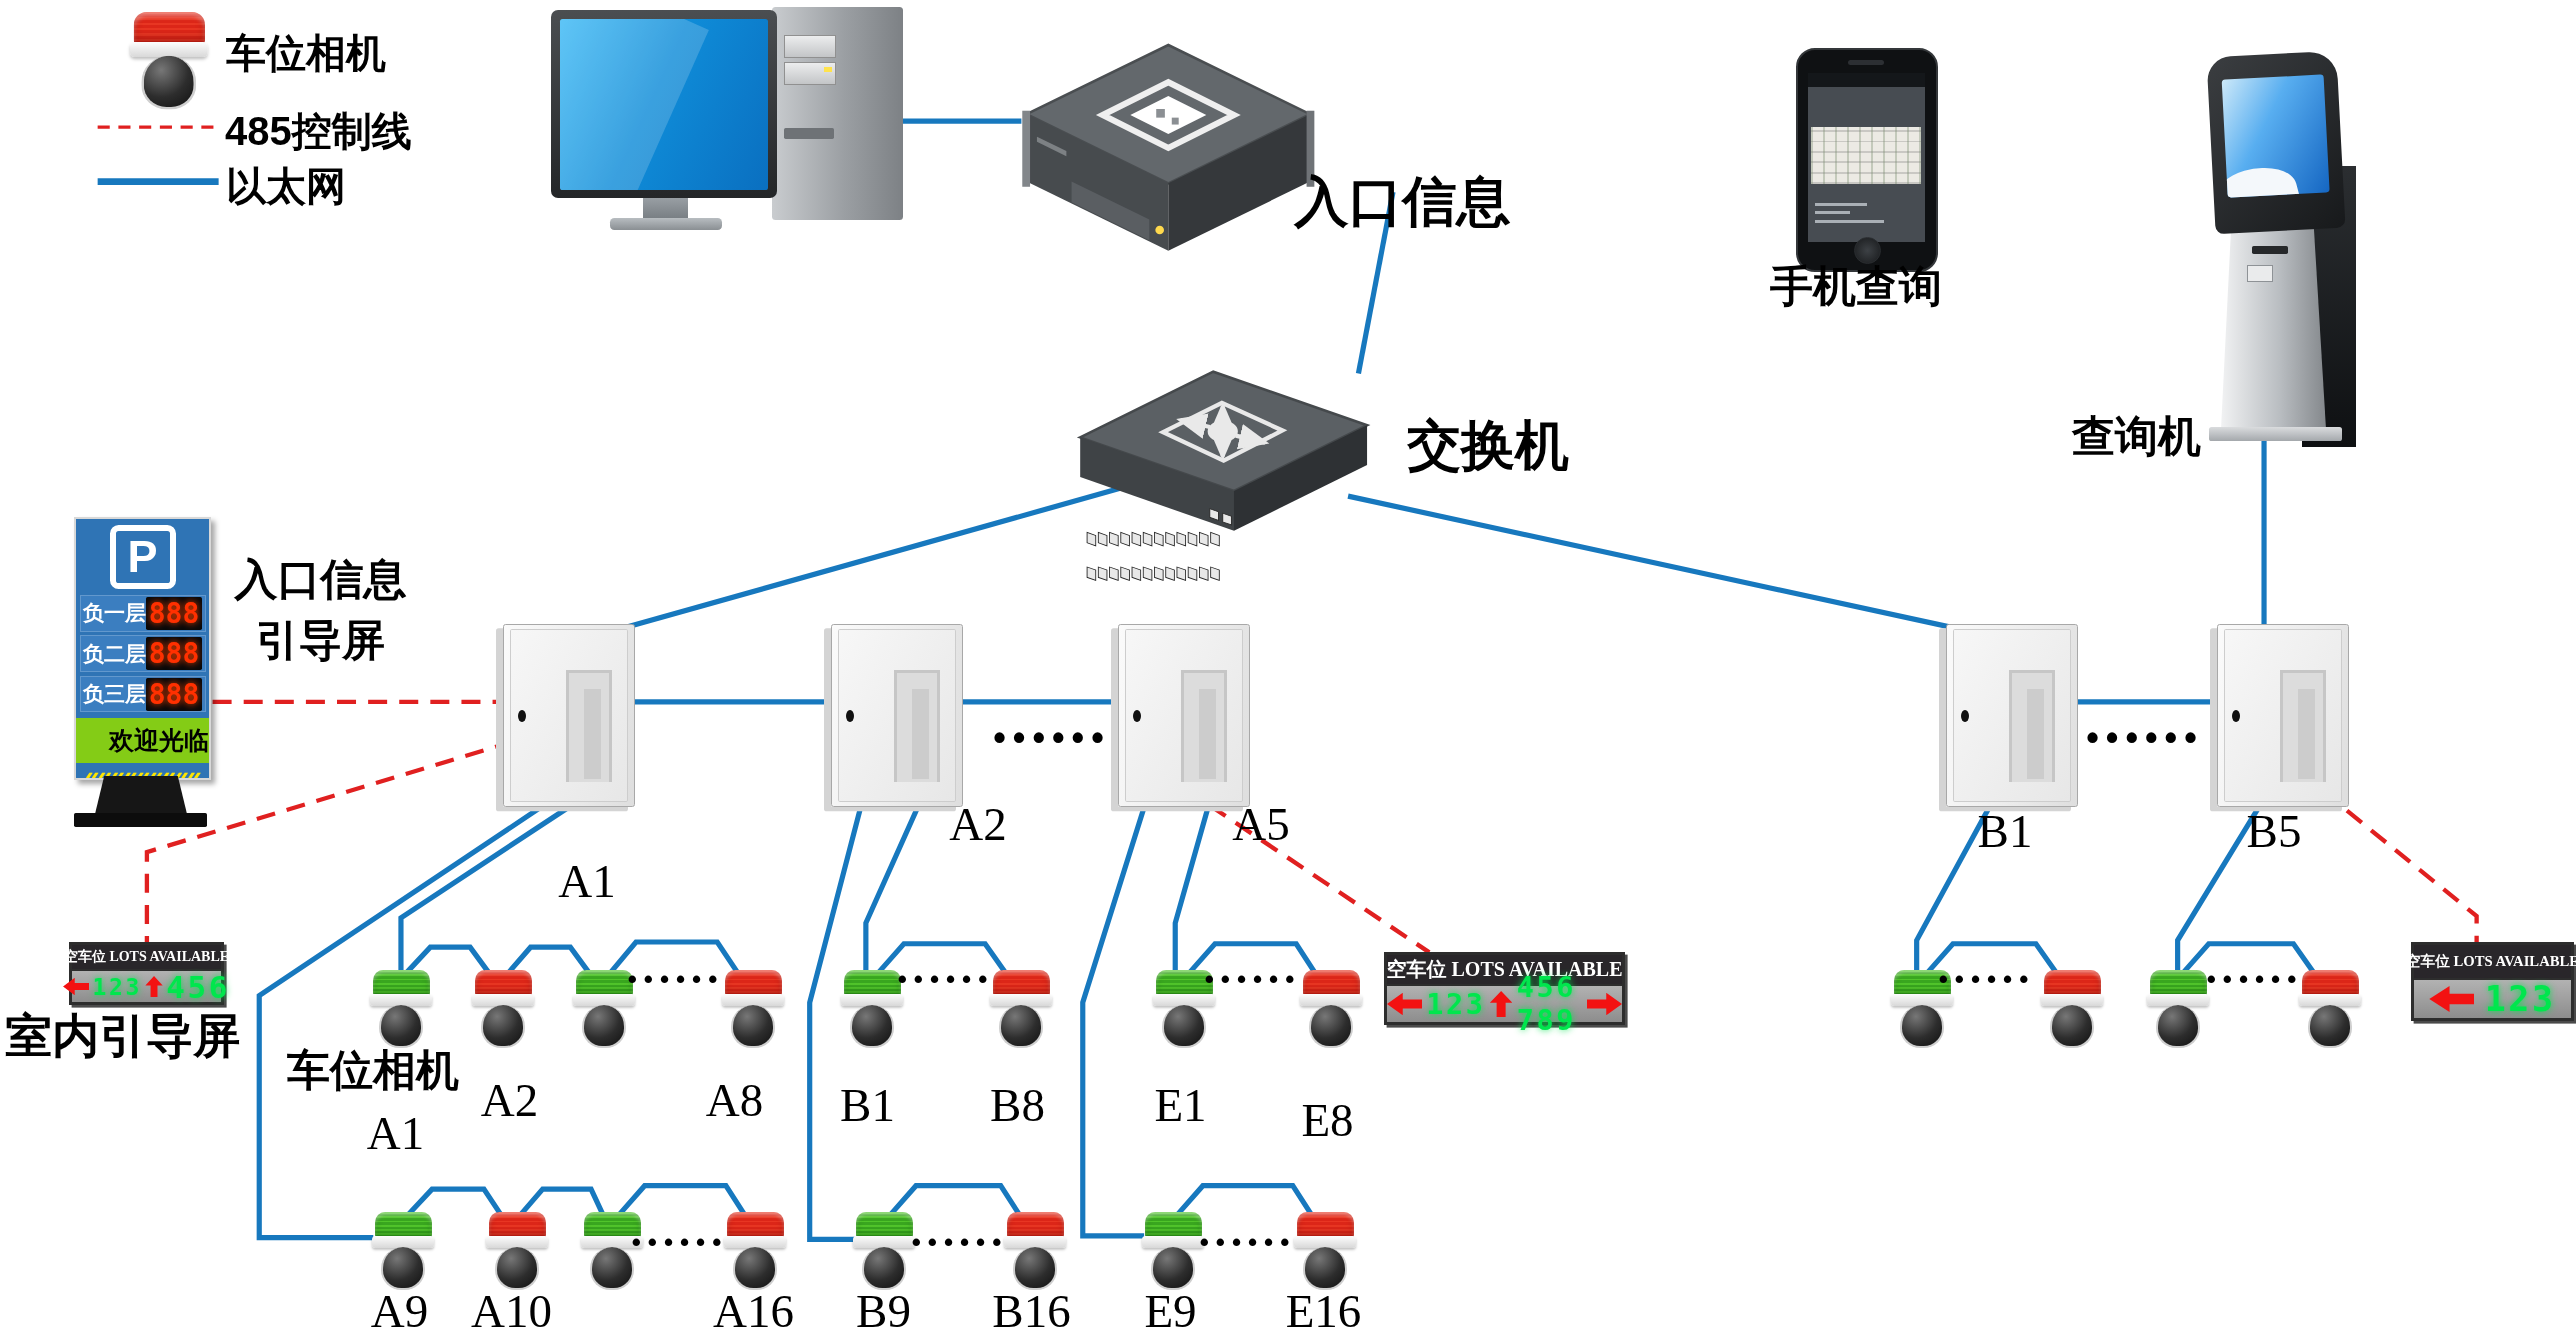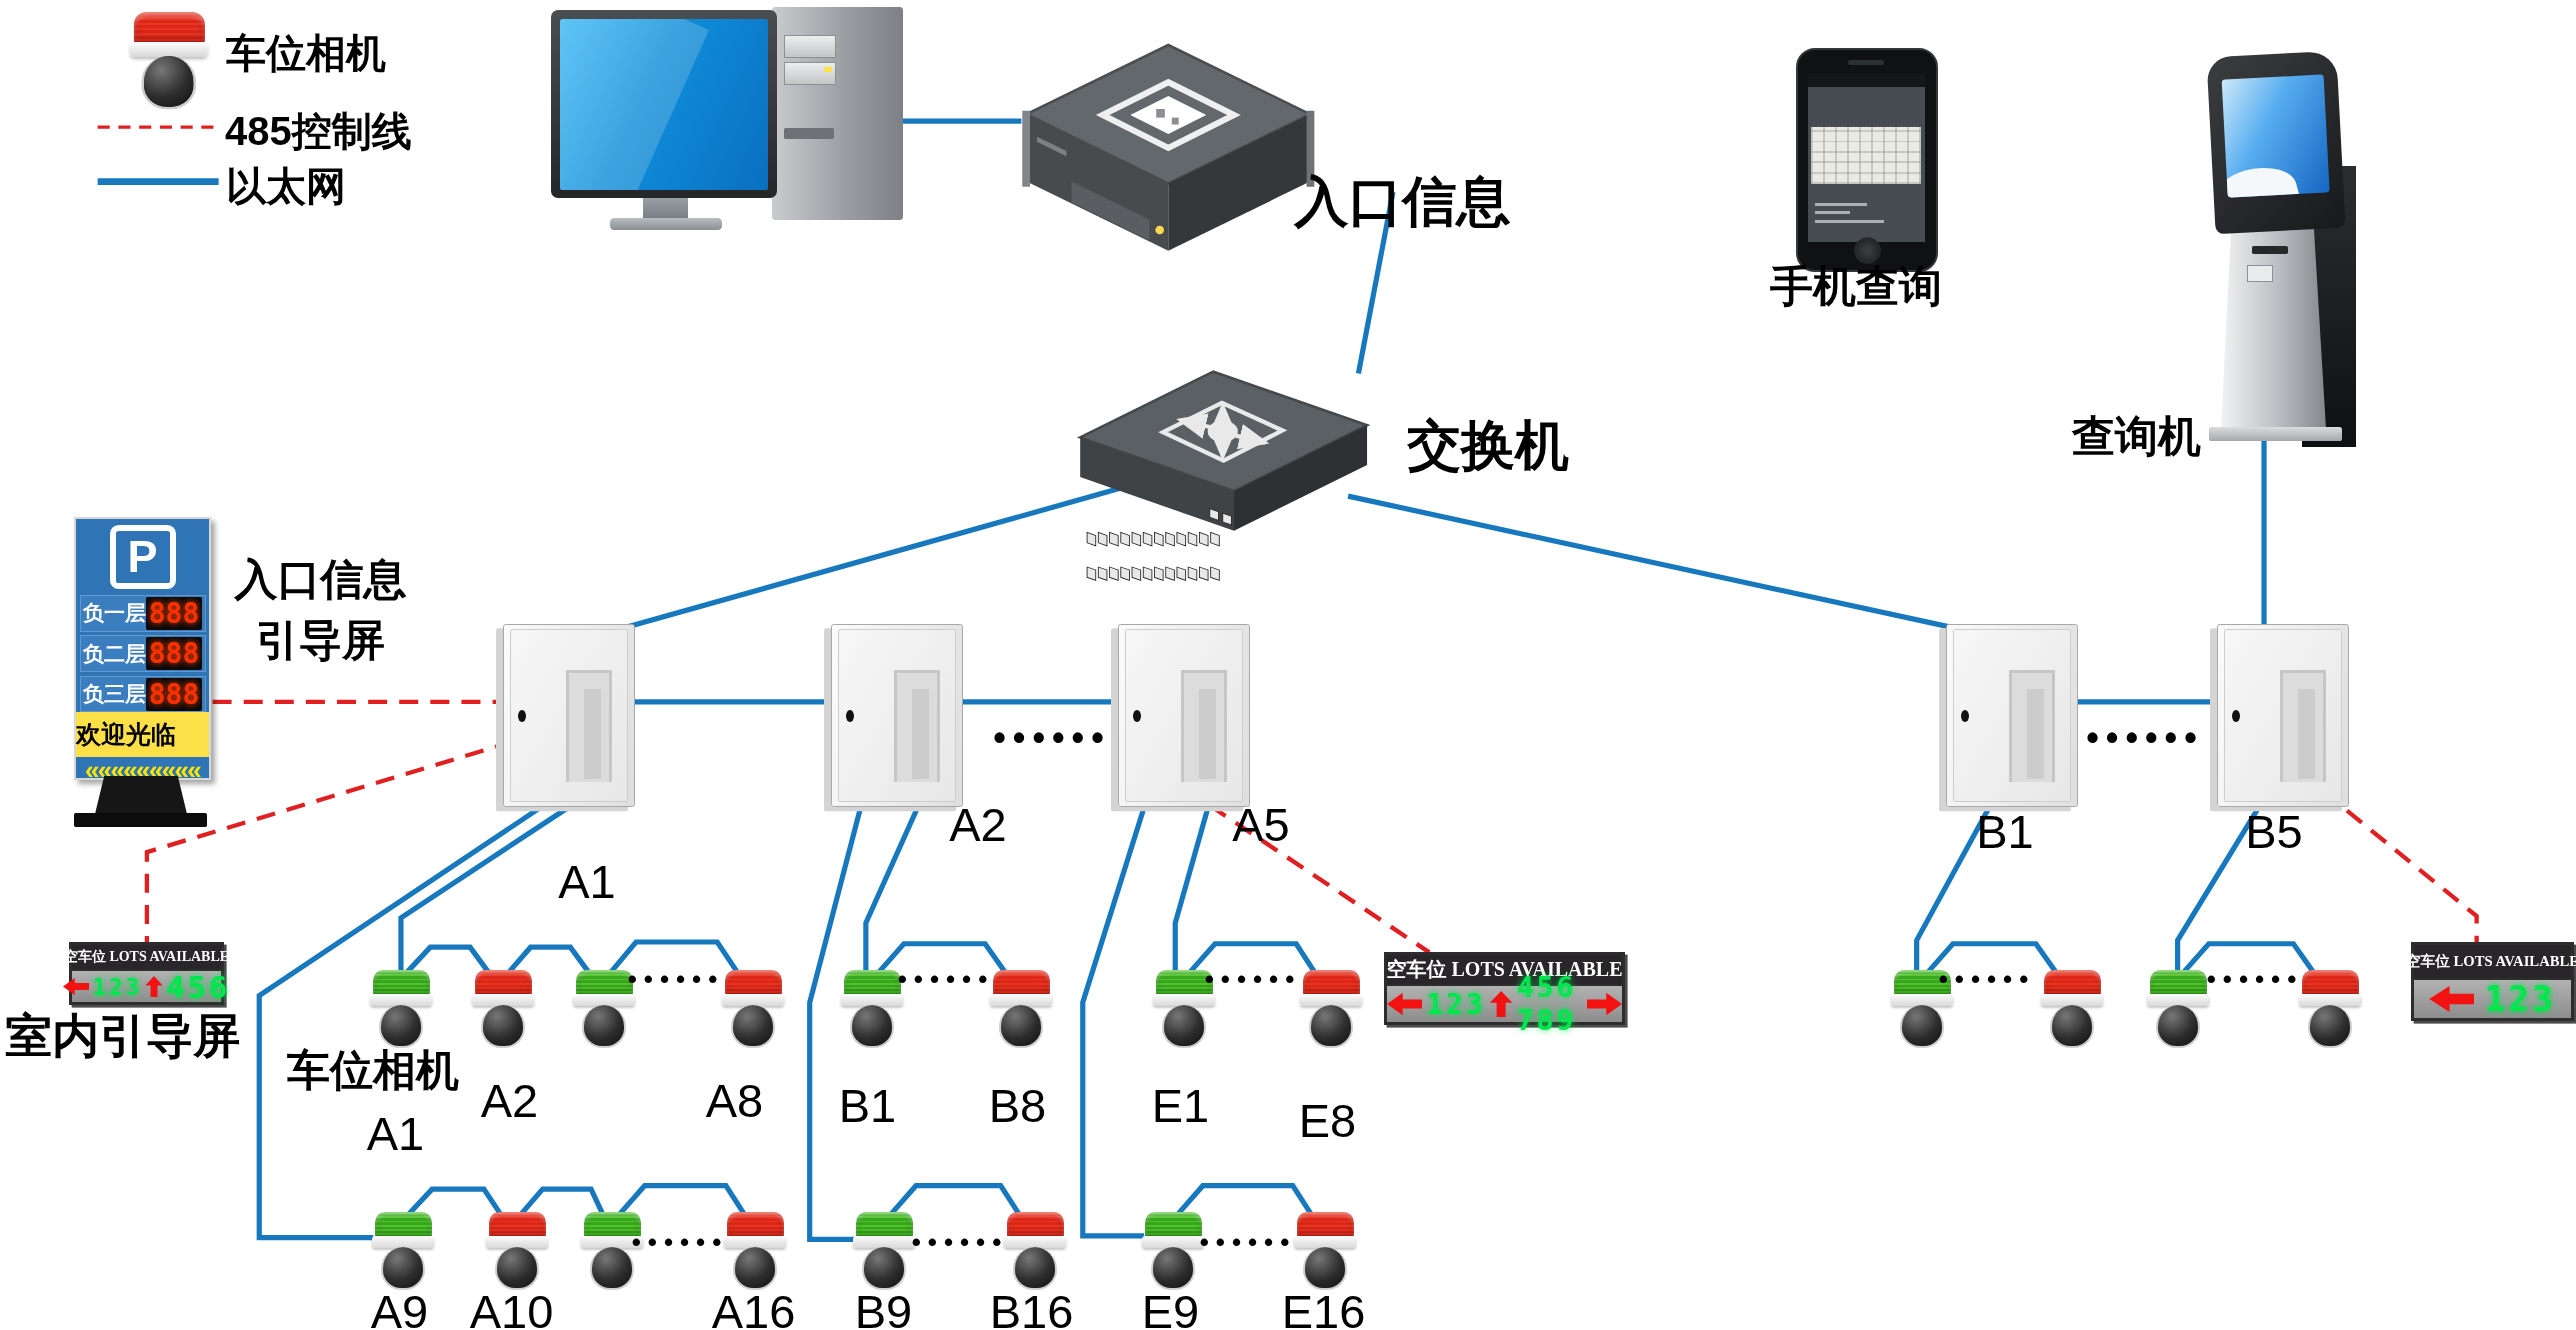--- a/index.html
+++ b/index.html
@@ -3,21 +3,21 @@
 <meta charset="utf-8">
 <style>
   html,body{margin:0;padding:0;background:#fff;}
   .stage{position:relative;width:2576px;height:1331px;background:#fff;overflow:hidden;
          font-family:"Liberation Sans","DejaVu Sans",sans-serif;}
   .wires{position:absolute;left:0;top:0;z-index:1;}
   .txt{position:absolute;color:#000;font-weight:700;white-space:nowrap;z-index:4;}
   .lg{font-size:40px;}
   .lgB{font-size:43px;}
   .xl{font-size:54px;}
-  .serif{font-family:Liberation Sans, sans-serif;font-weight:400;font-size:47px;}
+  .serif{font-family:Liberation Serif, serif;font-weight:400;font-size:47px;}
   .center{text-align:center;}
   .dots{position:absolute;z-index:3;color:#000;font-weight:900;text-align:center;letter-spacing:7px;}
 
   
   .cam{position:absolute;width:62px;display:flex;flex-direction:column;align-items:center;z-index:3;}
   .cam-cap{width:57px;height:26px;border-radius:10.4px 10.4px 3.5px 3.5px;
     background-image:repeating-linear-gradient(180deg,rgba(255,255,255,.28) 0 1.7px,rgba(0,0,0,.10) 1.7px 4.3px);}
   .cam-cap.g{background-color:#3fae22;background-blend-mode:overlay;
     box-shadow:inset 0 -5.2px 7px rgba(0,60,0,.35), inset 0 3.5px 3.5px rgba(255,255,255,.4);}
   .cam-cap.r{background-color:#df2a1b;background-blend-mode:overlay;
@@ -56,21 +56,21 @@
   .esign{position:absolute;left:74px;top:517px;width:138px;height:313px;z-index:2;}
   .esign-board{position:absolute;left:0;top:0;width:133px;height:259px;background:#2f74b5;
     border:2.6px solid #d8d8d8;box-shadow:3.5px 3.5px 5.2px rgba(0,0,0,.35);display:flex;flex-direction:column;}
   .p-badge{width:54px;height:54px;border:6px solid #fff;border-radius:8.6px;margin:6px auto 2.6px;
     color:#fff;font-size:45px;font-weight:700;display:flex;align-items:center;justify-content:center;}
   .floor-row{display:flex;align-items:center;justify-content:space-between;margin:3.5px 3.5px 0;height:33px;
     background:#3b7ec0;border:0.9px solid #6298cd;padding:0.9px 2.6px;}
   .floor-name{color:#fff;font-size:21px;font-weight:700;}
   .led{background:#090909;color:#ff3000;font-family:"DejaVu Sans Mono","Liberation Mono",monospace;
     font-weight:700;font-size:28px;padding:0 2.6px;text-shadow:0 0 7px #ff4400;border-radius:1.7px;}
-  .welcome{background:#fde047;color:#000;font-size:25px;font-weight:700;text-align:left;padding:6px 0;}
+  .welcome{background:#84cc16;color:#000;font-size:25px;font-weight:700;text-align:right;margin-top:6px;padding:6px 0;}
   .chevrons{color:#ffe600;font-size:26px;font-weight:700;text-align:center;letter-spacing:-1.7px;
     line-height:26px;overflow:hidden;}
   .esign-stand{position:absolute;left:21px;top:259px;width:92px;height:38px;background:#161616;
     clip-path:polygon(10% 0,90% 0,100% 100%,0 100%);}
   .esign-base{position:absolute;left:0;top:296px;width:133px;height:14px;background:#0c0c0c;border-radius:1.7px;}
 
   
   .tower{position:absolute;left:772px;top:7px;width:131px;height:213px;z-index:2;border-radius:3.5px;
     background:linear-gradient(90deg,#c9ccCF,#9b9fa3 55%,#7d8185);}
   .tower .bay{position:absolute;left:12px;top:28px;width:50px;height:21px;border:0.9px solid #909090;

